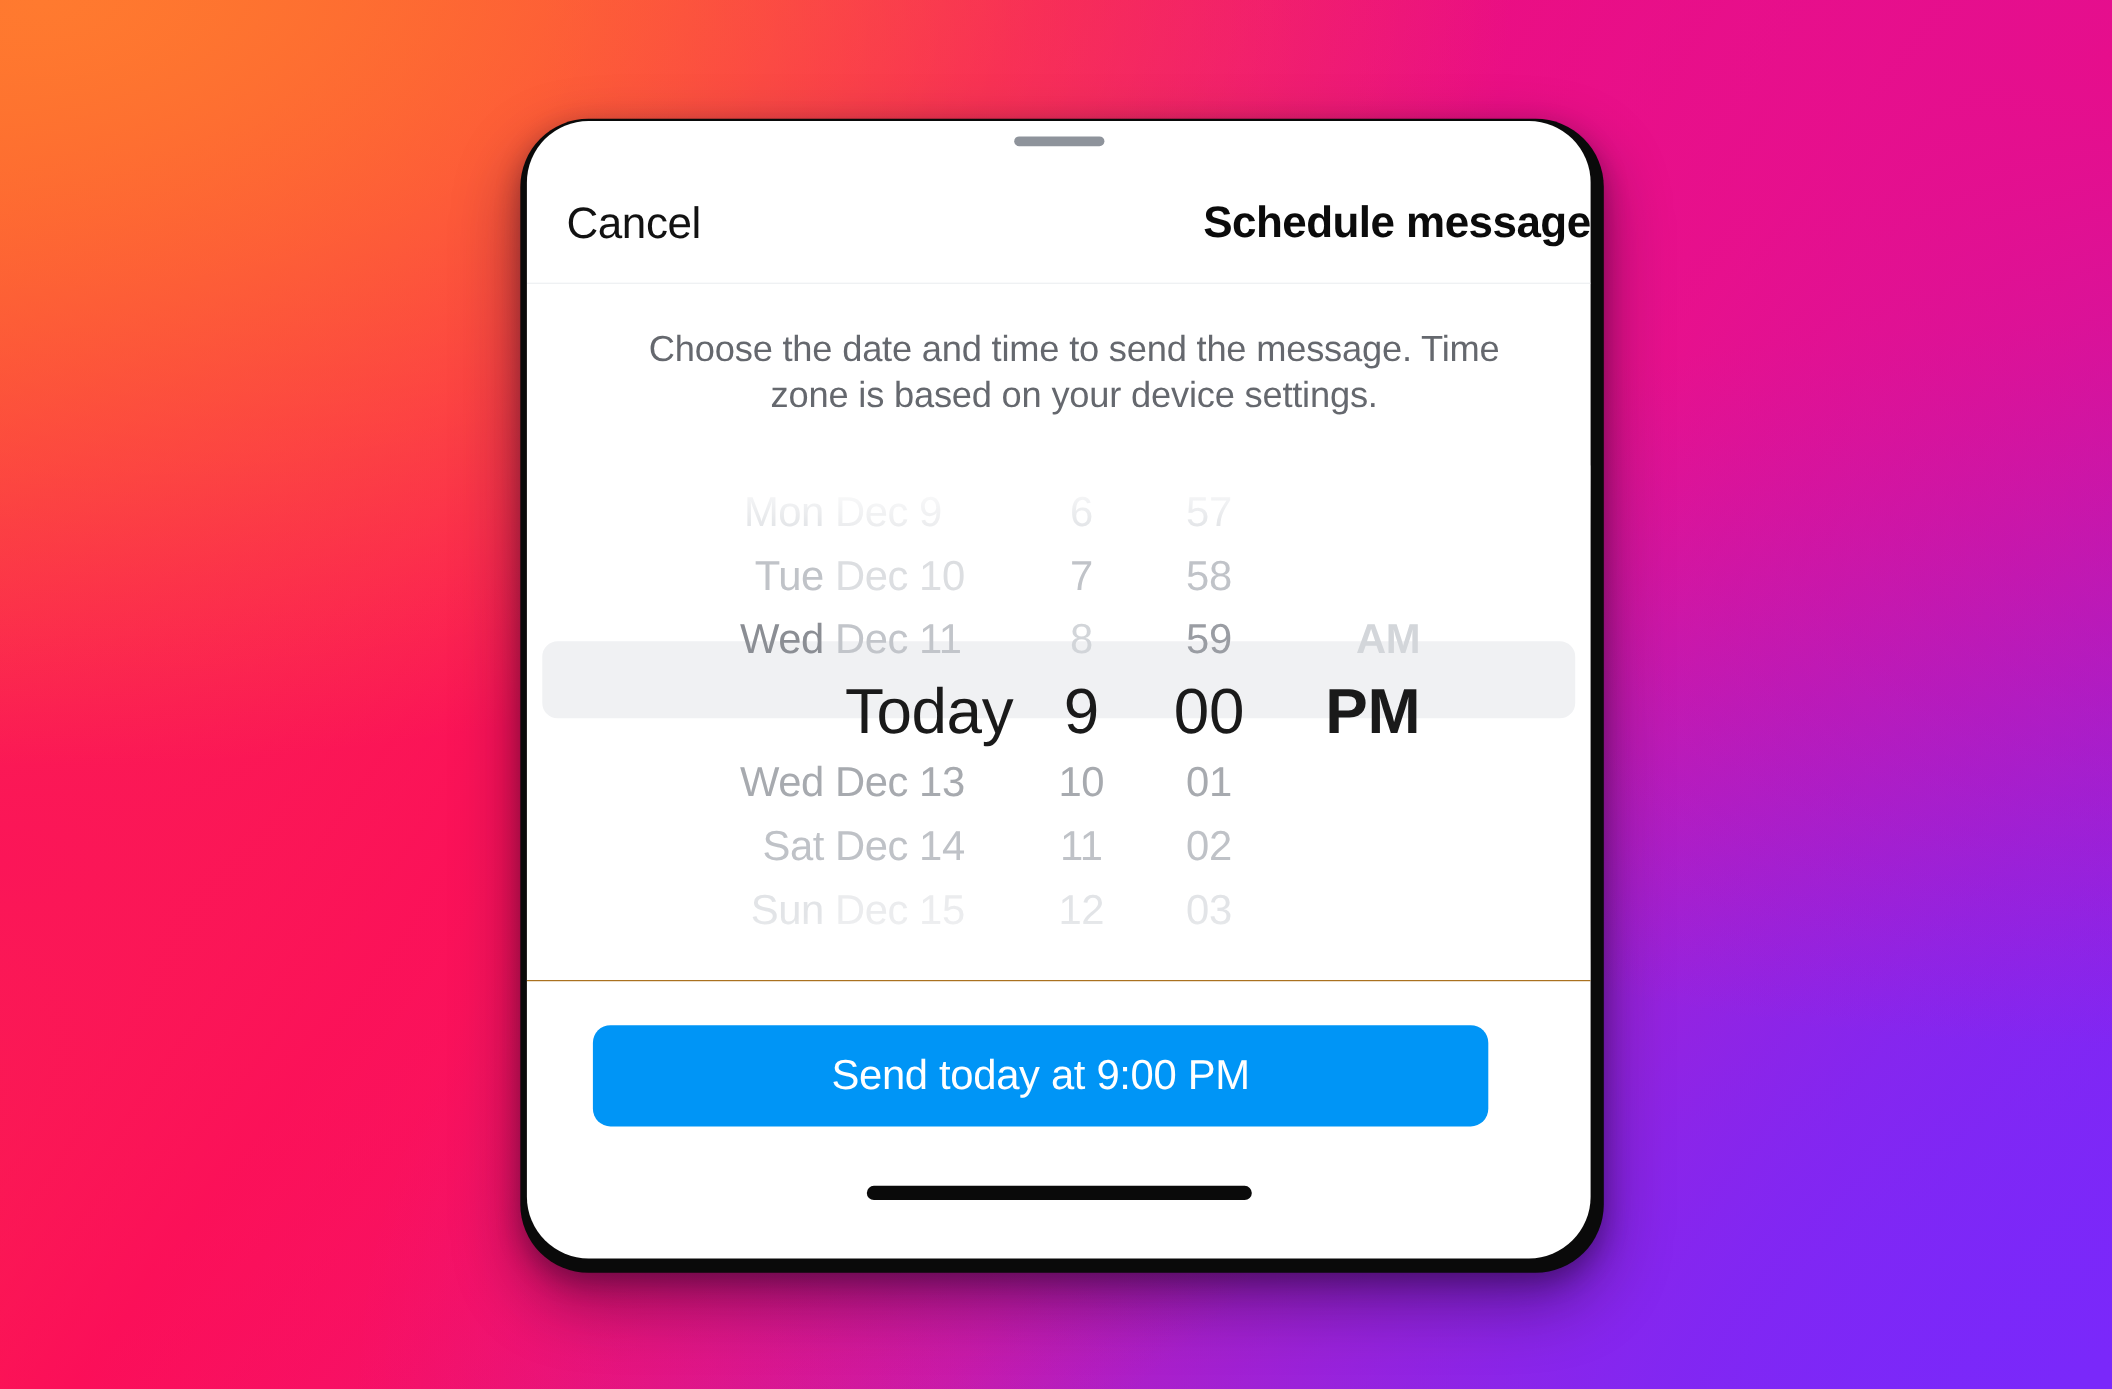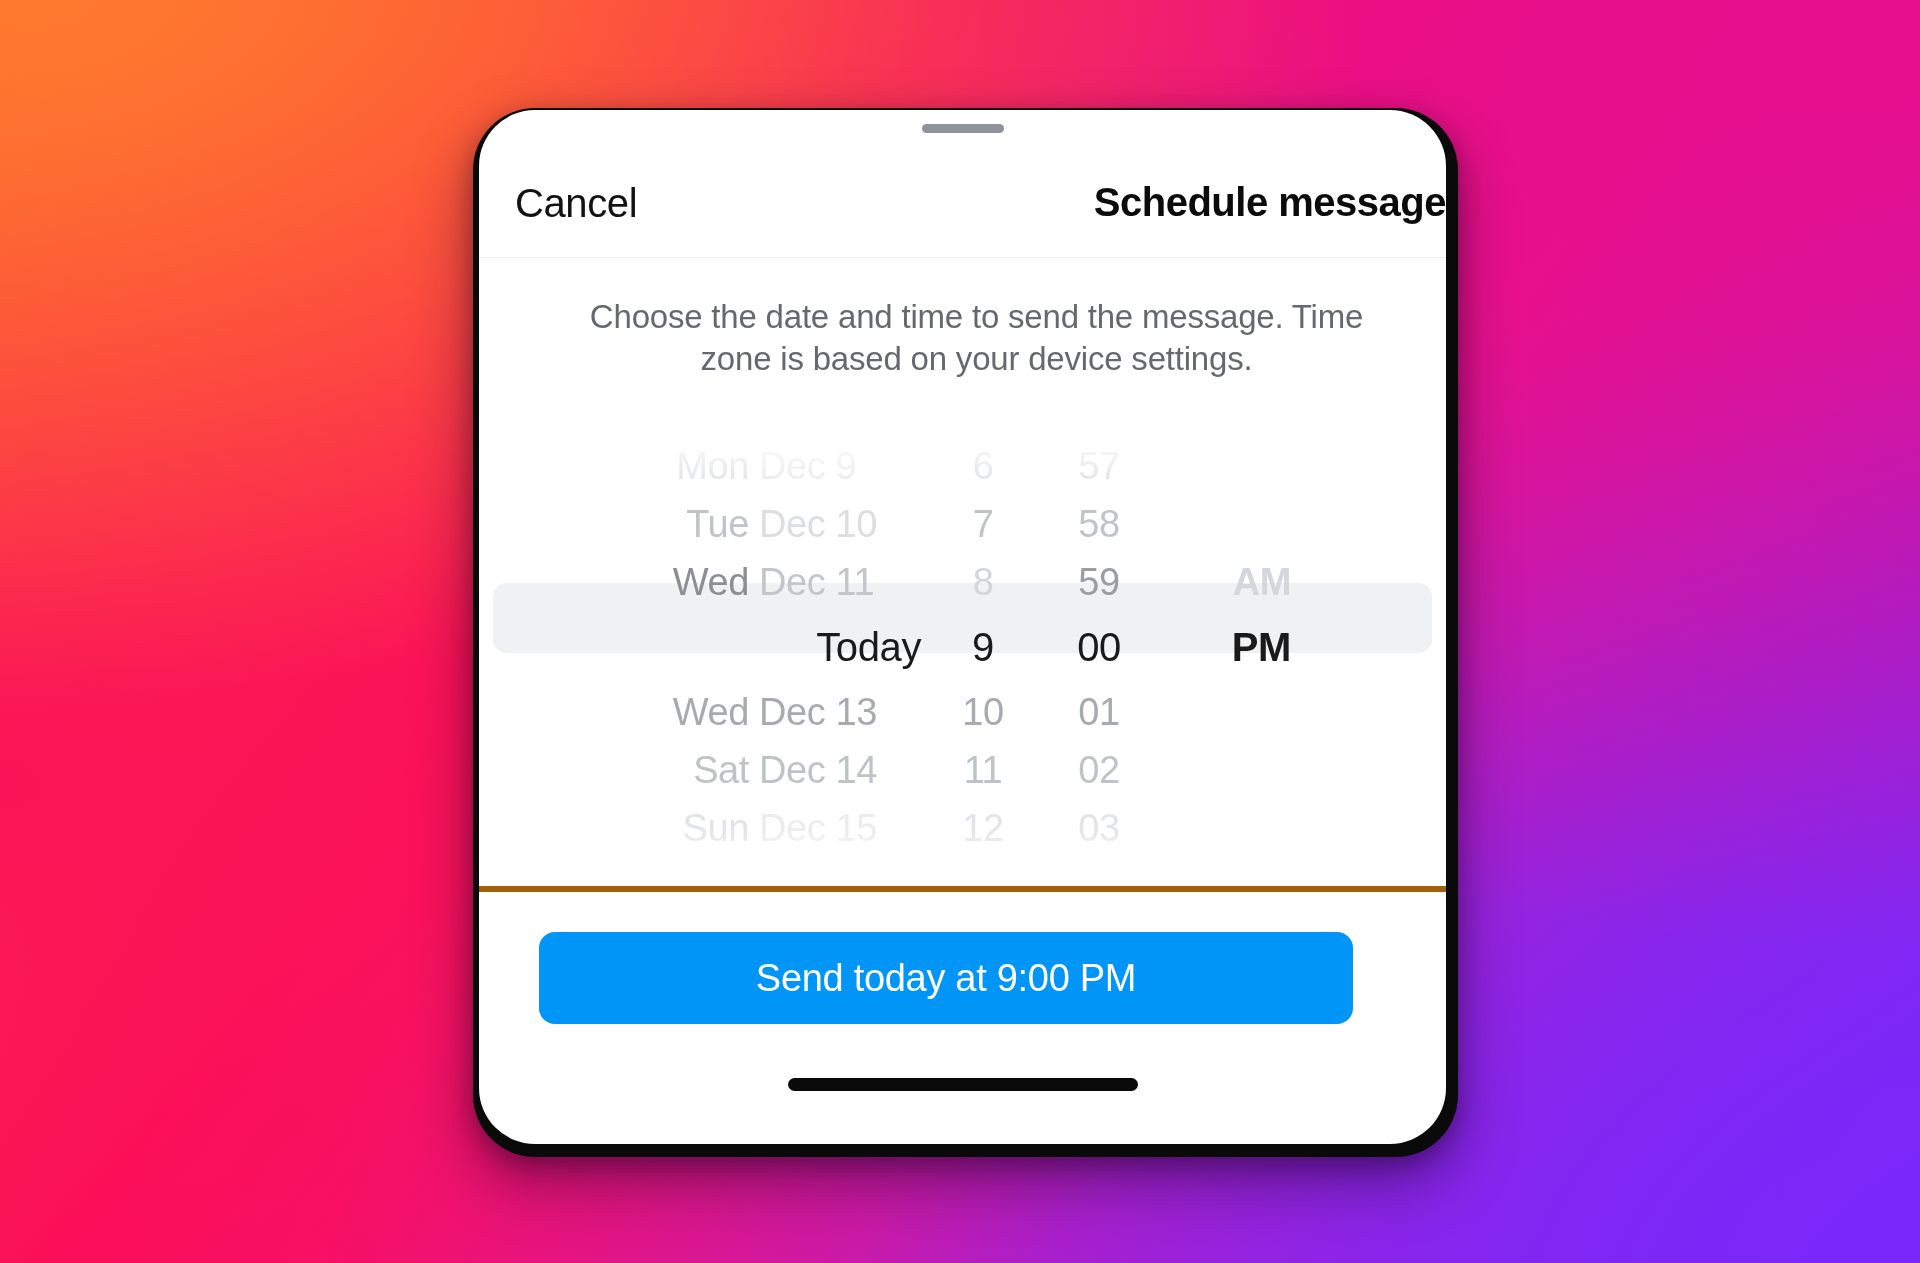--- a/index.html
+++ b/index.html
@@ -155,21 +155,21 @@
     line-height: 1;
   }
   .cell-dow   { width: 108px; text-align: right; padding-right: 10px; }
   .cell-date  { width: 168px; text-align: left; }
   .cell-hour  { width: 112px; }
   .cell-min   { width: 120px; }
   .cell-ampm  { width: 132px; text-align: right; padding-left: 14px; font-weight: bold; }
 
   
   .picker-row.sel { height: 72px; }
-  .picker-row.sel .cell { font-size: 40px; color: #1a1a1a; }
+  .picker-row.sel .cell { font-size: 58px; color: #1a1a1a; }
   .picker-row.sel .cell-dow  { width: 0; padding: 0; }
   .picker-row.sel .cell-date { width: 276px; text-align: right; padding-right: 6px; }
 
   
   .d0 .cell { color: #1a1a1a; }
   .d1 .cell { color: #9a9da3; }
   .d1 .cell-date { color: #c2c5ca; }
   .d1 .cell-ampm { color: #d3d6da; }
   .d2 .cell { color: #c0c3c8; }
   .d2 .cell-date { color: #dcdee1; }
@@ -187,21 +187,21 @@
     height: 58px;
     pointer-events: none;
     z-index: 3;
   }
   .picker-fade-top { top: 0; background: linear-gradient(#ffffff 18%, rgba(255,255,255,0)); }
   .picker-fade-bottom { bottom: 0; background: linear-gradient(rgba(255,255,255,0), #ffffff 82%); }
 
   
   .sheet-footer {
     flex: 0 0 auto;
-    border-top: 6px solid #a16207;
+    border-top: 1px solid #a16207;
     padding: 40px 93px 0 60px;
     text-decoration: underline;
   }
   .send-btn {
     width: 100%;
     height: 92px;
     border: none;
     border-radius: 16px;
     background: #0095f6;
     color: #ffffff;

